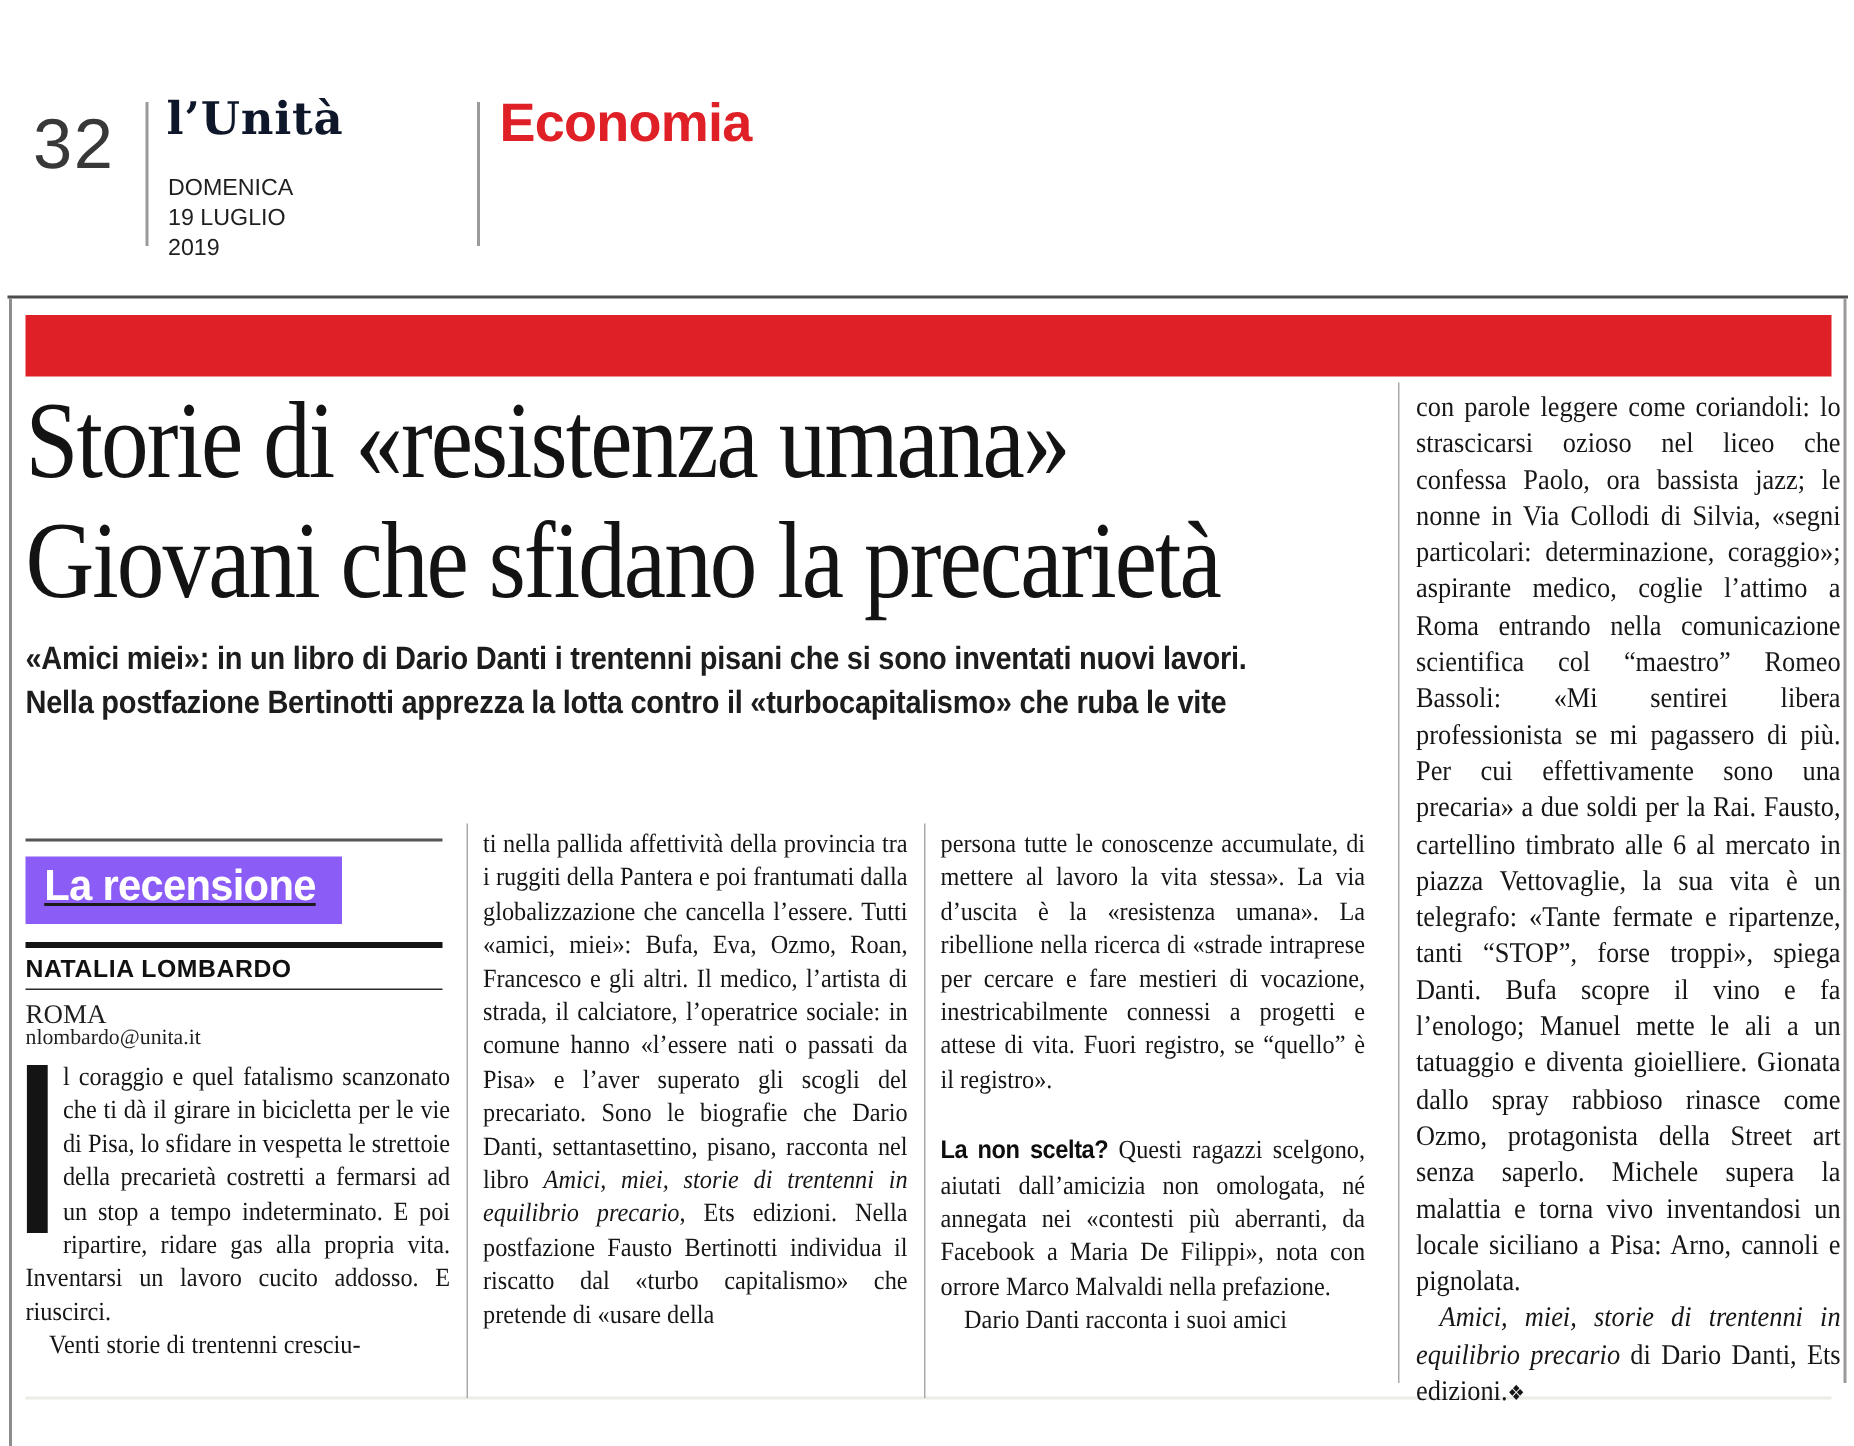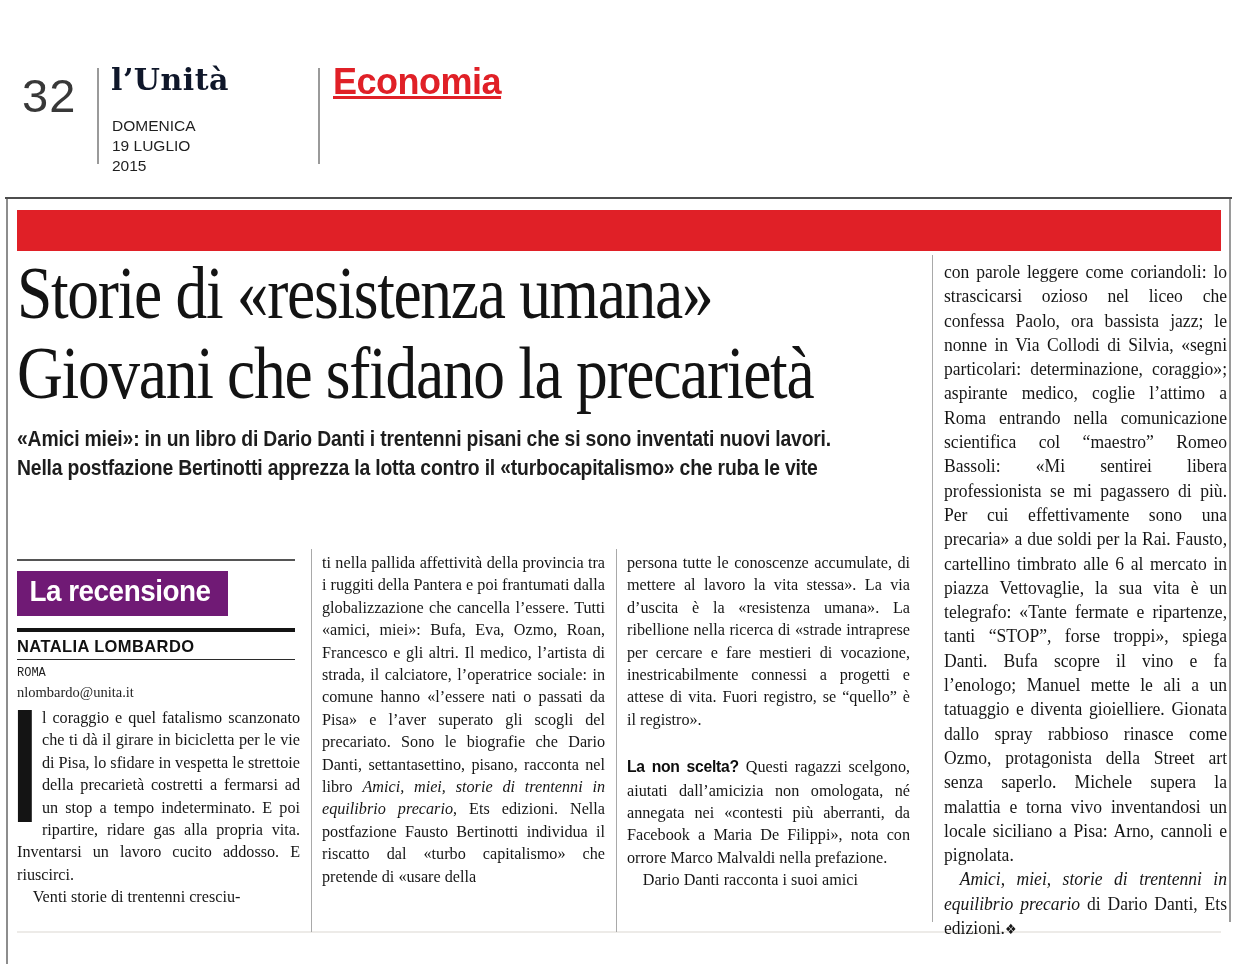--- a/index.html
+++ b/index.html
@@ -15,21 +15,21 @@
   .page-number{left:22px;top:68px;font-family:"Liberation Sans",sans-serif;
     font-size:47px;font-weight:400;color:#383838;letter-spacing:1px;}
   .hdr-div{width:2px;background:#9a9a9a;top:68px;height:96px;}
   .hdr-div.d1{left:97px;}
   .hdr-div.d2{left:318px;}
   .masthead{left:111px;top:62px;font-family:"DejaVu Serif",serif;
     font-weight:bold;font-size:30px;color:#0f172a;letter-spacing:.5px;}
   .masthead-date{left:112px;top:116px;font-family:"Liberation Sans",sans-serif;
     font-size:15.5px;line-height:1.28;color:#1f1f1f;}
   .section-title{left:333px;top:61px;font-family:"Liberation Sans",sans-serif;
-    font-weight:bold;font-size:36px;letter-spacing:-.5px;text-decoration:underline;}
+    font-weight:bold;font-size:36px;letter-spacing:-.5px;}
 
   
   .rule-top{left:5px;top:197px;width:1227px;height:2px;background:#4d4d4d;}
   .rule-left{left:6px;top:199px;width:2px;height:765px;background:#8d8d8d;}
   .rule-right{left:1229px;top:199px;width:2px;height:723px;background:#9a9a9a;}
   .rule-bottom{left:17px;top:931px;width:1204px;height:2px;background:#edebe8;}
   .red-bar{left:17px;top:210px;width:1204px;height:41px;}
   .col-sep{width:1px;background:#a9a9a9;}
   .sep1{left:311px;top:549px;height:383px;}
   .sep2{left:616px;top:549px;height:383px;}
@@ -46,22 +46,22 @@
   
   .kicker-rule{left:17px;top:559px;width:278px;height:2px;background:#555;}
   .kicker-box{left:17px;top:571px;width:211px;height:45px;}
   .kicker-box span{display:block;padding:4px 0 0 13px;color:#ffffff;
     font-family:"Liberation Sans",sans-serif;font-weight:bold;font-size:29px;
     letter-spacing:-.5px;transform:scaleX(.96);transform-origin:left top;white-space:nowrap;}
   .byline-rule-thick{left:17px;top:628px;width:278px;height:4px;background:#141414;}
   .byline-author{left:17px;top:637px;font-family:"Liberation Sans",sans-serif;
     font-weight:bold;font-size:16.5px;color:#111;letter-spacing:.4px;}
   .byline-rule-thin{left:17px;top:659px;width:278px;height:1px;background:#2b2b2b;}
-  .byline-location{left:17px;top:666px;font-family:Liberation Mono, monospace;
-    font-size:12px;color:#1f1f1f;}
+  .byline-location{left:17px;top:666px;font-family:Liberation Serif, serif;
+    font-size:18px;color:#1f1f1f;}
   .byline-email{left:17px;top:684px;font-family:Liberation Serif, serif;
     font-size:14.5px;color:#1f1f1f;}
 
   
   .bodycol{width:306px;transform:scaleX(.925);transform-origin:left top;}
   .bodycol p{margin:0;font-size:17.5px;line-height:22.4px;text-align:justify;color:#161616;}
   .col1{left:17px;top:706px;}
   .col2{left:322px;top:551px;}
   .col3{left:627px;top:551px;}
   .rightcol{left:944px;top:260px;}
@@ -78,21 +78,21 @@
 <body>
 
 <div class="page">
 
   <div class="abs page-number">32</div>
   <div class="abs hdr-div d1"></div>
   <div class="abs masthead">l’Unità</div>
   <div class="abs masthead-date">
     <div>DOMENICA</div>
     <div>19 LUGLIO</div>
-    <div>2015</div>
+    <div>2019</div>
   </div>
   <div class="abs hdr-div d2"></div>
   <div class="abs section-title" style="color: rgb(224, 32, 39);">Economia</div>
 
   <div class="abs rule-top"></div>
   <div class="abs rule-left"></div>
   <div class="abs rule-right"></div>
   <div class="abs rule-bottom"></div>
   <div class="abs red-bar" style="background: rgb(224, 32, 39);"></div>
   <div class="abs col-sep sep1"></div>
@@ -103,21 +103,21 @@
     <div>Storie di «resistenza umana»</div>
     <div>Giovani che sfidano la precarietà</div>
   </h1>
 
   <div class="abs standfirst">
     <div>«Amici miei»: in un libro di Dario Danti i trentenni pisani che si sono inventati nuovi lavori.</div>
     <div>Nella postfazione Bertinotti apprezza la lotta contro il «turbocapitalismo» che ruba le vite</div>
   </div>
 
   <div class="abs kicker-rule"></div>
-  <div class="abs kicker-box" style="background: #701a75;">
+  <div class="abs kicker-box" style="background: #8b5cf6; text-decoration: underline;">
     <span>La recensione</span>
   </div>
   <div class="abs byline-rule-thick"></div>
   <div class="abs byline-author">NATALIA LOMBARDO</div>
   <div class="abs byline-rule-thin"></div>
   <div class="abs byline-location">ROMA</div>
   <div class="abs byline-email">nlombardo@unita.it</div>
 
   <div class="abs bodycol col1">
     <p><span class="dropcap-bar"></span><span>l coraggio e quel fatalismo scanzonato che ti dà il girare in bicicletta per le vie di Pisa, lo sfidare in vespetta le strettoie della precarietà costretti a fermarsi ad un stop a tempo indeterminato. E poi ripartire, ridare gas alla propria vita. Inventarsi un lavoro cucito addosso. E riuscirci.</span></p>

